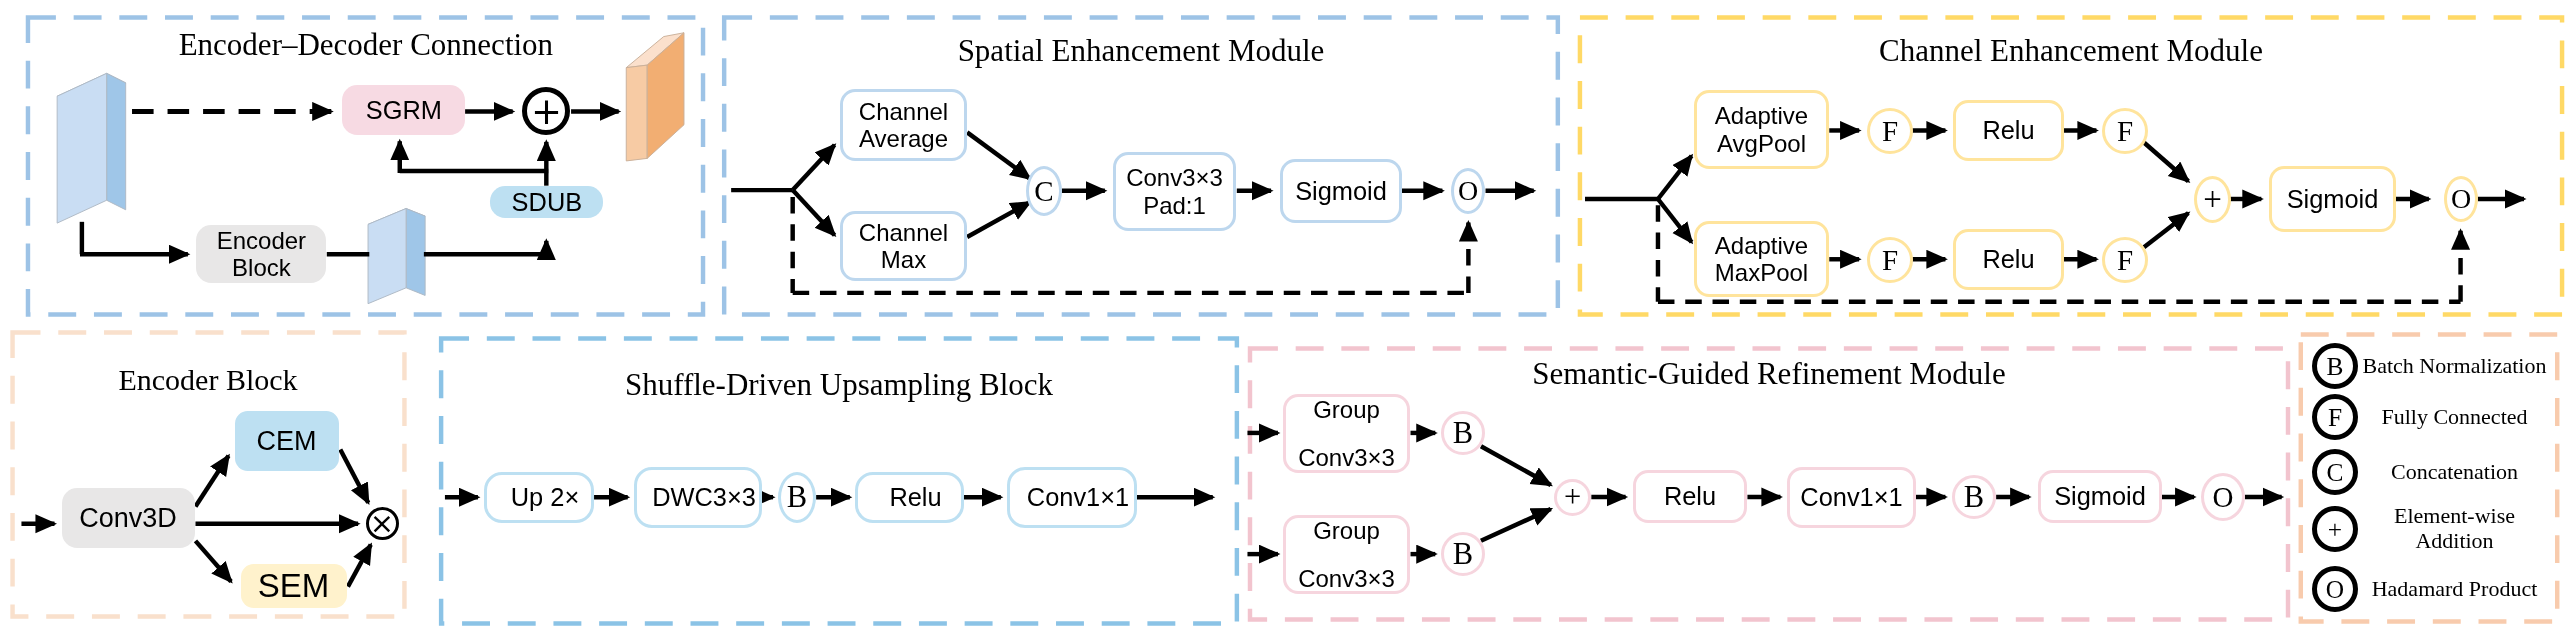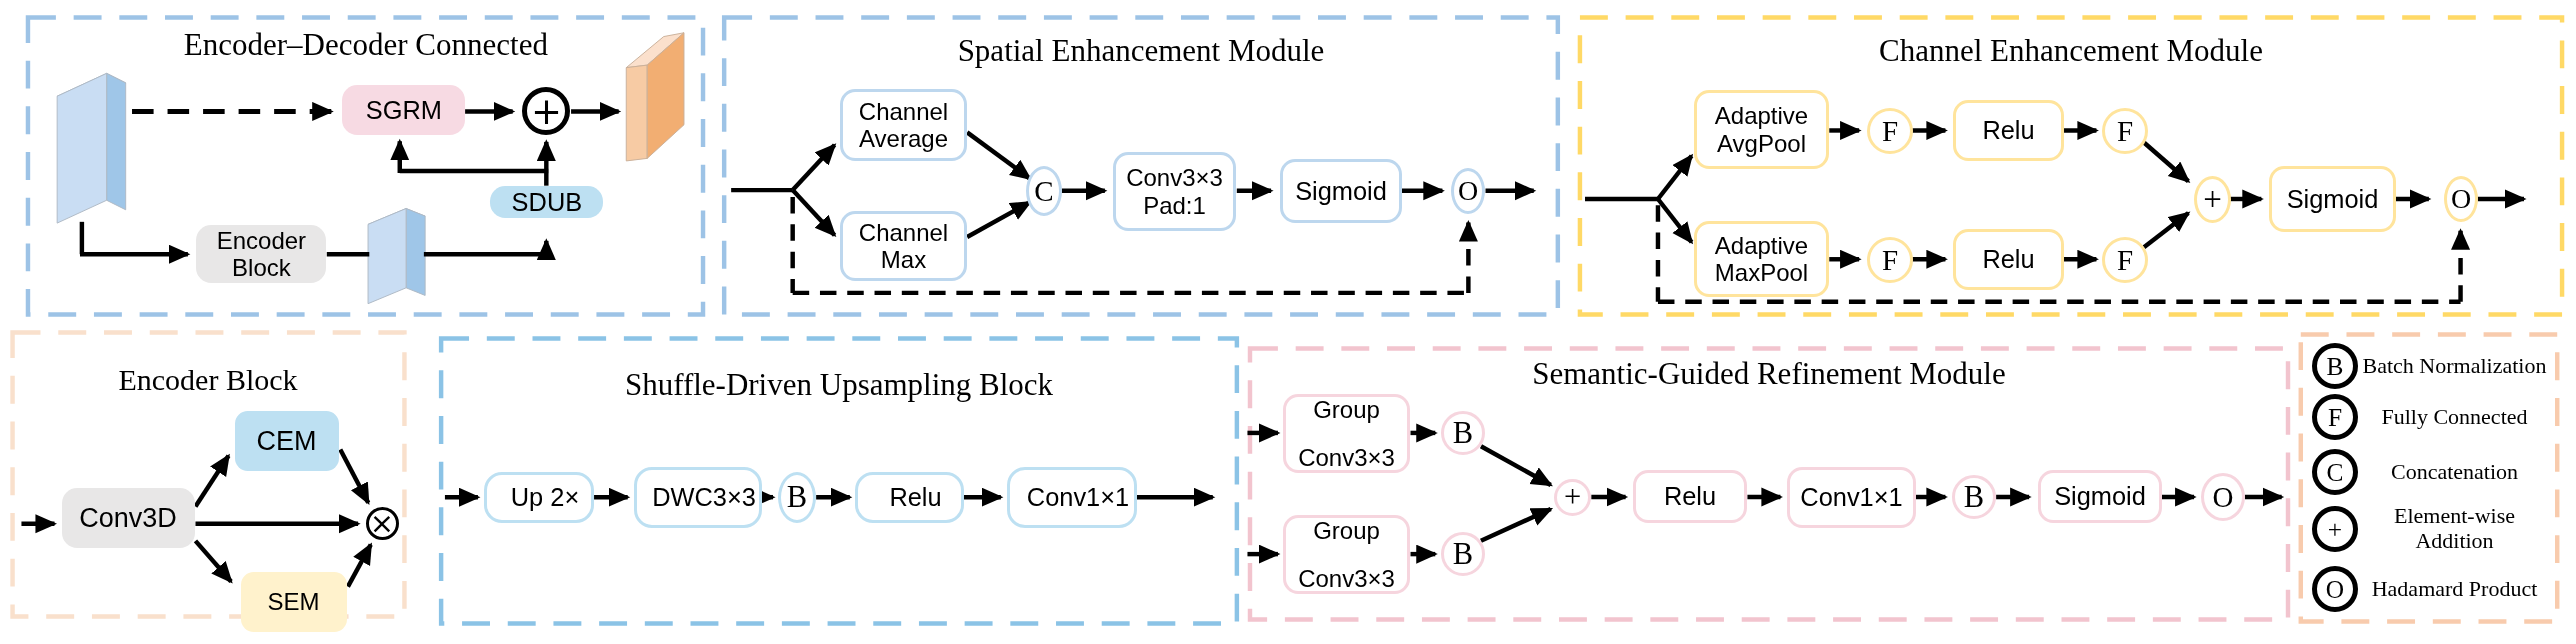--- a/index.html
+++ b/index.html
@@ -78,21 +78,21 @@
         <line class="ln" x1="821" y1="269" x2="821" y2="200" marker-end="url(#arr)"></line>
         <line class="ln" x1="824" y1="246" x2="590" y2="246"></line>
         <line class="ln" x1="590" y1="249" x2="590" y2="199" marker-end="url(#arr)"></line>
         <line class="ln" x1="89" y1="326" x2="89" y2="377"></line>
         <line class="ln" x1="86" y1="377" x2="256" y2="377" marker-end="url(#arr)"></line>
         <line class="ln" x1="475" y1="377" x2="542" y2="377"></line>
         <line class="ln" x1="628" y1="377" x2="821" y2="377"></line>
         <line class="ln" x1="821" y1="380" x2="821" y2="356" marker-end="url(#arr)"></line>
       </g>
     </svg>
-    <div class="mod-title" style="top:11.4px;">Encoder–Decoder Connected</div>
+    <div class="mod-title" style="top:11.4px;">Encoder–Decoder Connection</div>
     <div class="bx fill-pink" style="left:317px;top:70px;width:123px;height:50px;font-size:25.4px;">SGRM</div>
     <div class="circ circ-black" style="left:497px;top:72px;width:48px;height:48px;font-size:37px;font-family:'DejaVu Sans',sans-serif;">+</div>
     <div class="bx fill-blue" style="left:465px;top:171px;width:113px;height:32px;font-size:25.4px;">SDUB</div>
     <div class="bx fill-gray" style="left:171px;top:210px;width:130px;height:58px;font-size:24px;">
       <div>Encoder</div>
       <div>Block</div>
     </div>
   </div>
 
   <div class="module" style="left:721px;top:15.2px;width:840px;height:302px;">
@@ -182,21 +182,21 @@
         <line class="ln" x1="292" y1="278" x2="344" y2="198" marker-end="url(#arr)"></line>
         <line class="ln" x1="292" y1="305" x2="548" y2="305" marker-end="url(#arr)"></line>
         <line class="ln" x1="292" y1="332" x2="348" y2="396" marker-end="url(#arr)"></line>
         <line class="ln" x1="520" y1="188" x2="564" y2="272" marker-end="url(#arr)"></line>
         <line class="ln" x1="532" y1="404" x2="568" y2="338" marker-end="url(#arr)"></line>
       </g>
     </svg>
     <div class="mod-title" style="top:33px;font-size:30px;">Encoder Block</div>
     <div class="bx fill-gray" style="left:52px;top:158px;width:133px;height:60px;font-size:27px;">Conv3D</div>
     <div class="bx fill-blue" style="left:225px;top:81px;width:104px;height:60px;font-size:27px;border-radius:12.7px;">CEM</div>
-    <div class="bx fill-yellow" style="left:231px;top:234px;width:106px;height:60px;font-size:24px;border-radius:12.7px;margin-top:8px;">SEM</div>
+    <div class="bx fill-yellow" style="left:231px;top:234px;width:106px;height:44px;font-size:33px;border-radius:12.7px;">SEM</div>
     <div class="circ" style="left:356px;top:177px;width:33px;height:33px;font-size:29px;border:3.8px solid #000;font-family:'DejaVu Sans',sans-serif;">×</div>
   </div>
 
   <div class="module" style="left:438px;top:336px;width:802px;height:290px;">
     <svg viewBox="0 0 1262 457">
       <rect class="bord" x="4" y="4" width="1254" height="449" style="stroke:var(--accent_blue_border2)"></rect>
       <g>
         <line class="ln" x1="10" y1="254" x2="62" y2="254" marker-end="url(#arr)"></line>
         <line class="ln" x1="245" y1="254" x2="298" y2="254" marker-end="url(#arr)"></line>
         <line class="ln" x1="510" y1="254" x2="527" y2="254" marker-end="url(#arr)"></line>

